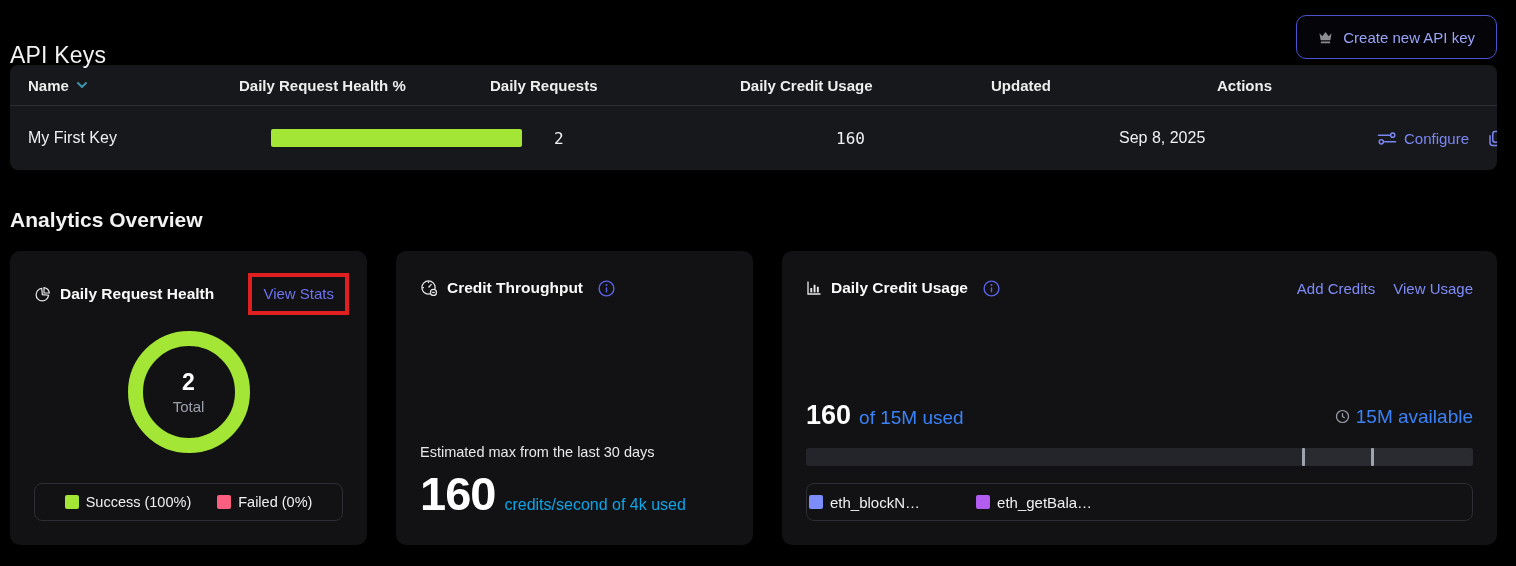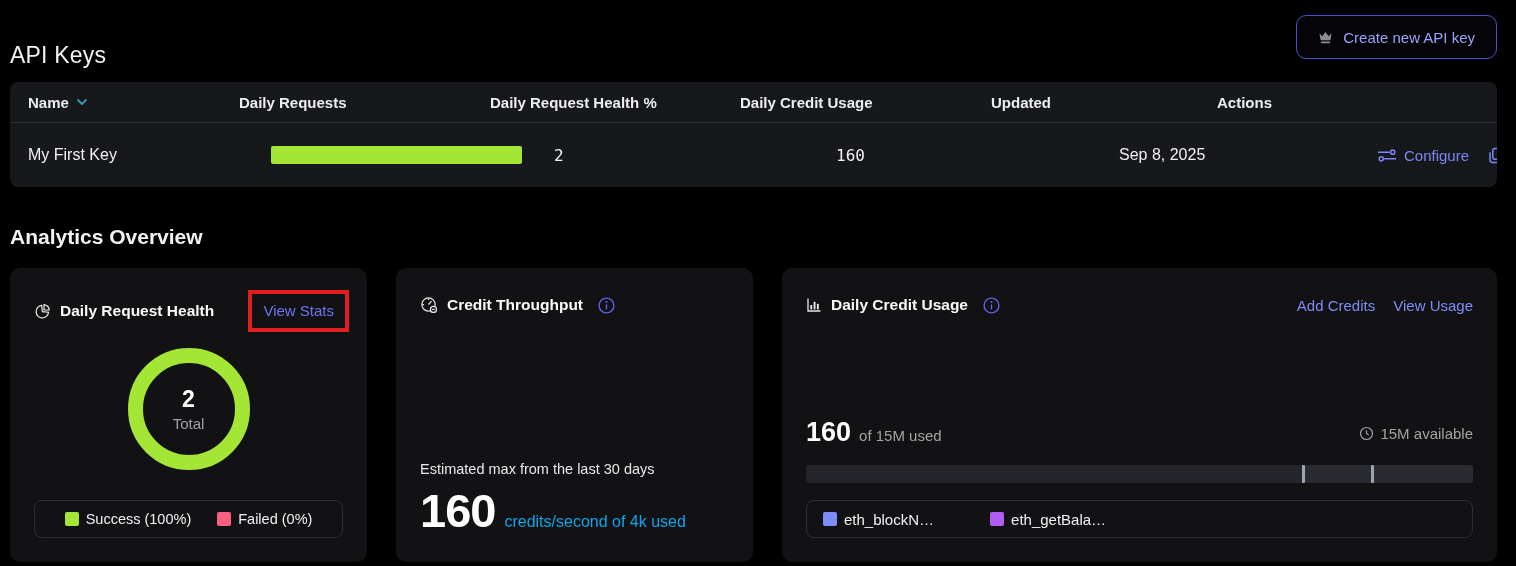--- a/index.html
+++ b/index.html
@@ -10,21 +10,21 @@
   
   .topbar { display:flex; justify-content:space-between; align-items:center;
     padding-top:12px; height:62px; }
   .page-title { font-size:23px; font-weight:400; letter-spacing:.2px;margin-top:36px; }
   .create-btn { display:flex; align-items:center; gap:10px; height:44px;
     padding:0 21px; background:#050509; border:1px solid #4a52cd; border-radius:10px;
     color:#9aa4f8; font-size:15px; font-weight:500; cursor:pointer;
     font-family:"Liberation Sans", sans-serif; }
 
   
-  .keys-table { margin-top:20px; background:#17181b; border-radius:8px; overflow:hidden; }
+  .keys-table { margin-top:3px; background:#17181b; border-radius:8px; overflow:hidden; }
   .t-row { display:grid; grid-template-columns:211px 251px 250px 251px 226px 1fr;
     align-items:center; padding-left:18px; }
   .t-head { height:41px; border-bottom:1px solid #2e2f34; }
   .t-head .cell { font-size:15px; font-weight:600; color:#eceded; display:flex;
     align-items:center; gap:7px; }
   .t-body { height:64px;gap:32px; }
   .t-body .cell { font-size:16px; color:#f0f0f2; }
   .mono { font-family:"DejaVu Sans Mono", monospace; font-size:15px; }
   .health-track { width:183px; height:18px; border-radius:2px; }
   .actions-cell { display:flex; align-items:center; gap:18px; }
@@ -62,27 +62,27 @@
   .ct-caption { font-size:14.5px; color:#e8e8ea; margin-bottom:6px; }
   .ct-value-row { display:flex; align-items:baseline; gap:9px; }
   .ct-value { font-size:47px; font-weight:700; letter-spacing:-1px; color:#fff; }
   .ct-unit { font-size:16px; color:#0ea5e9; }
 
   
   .usage-links { display:flex; align-items:center; gap:18px; }
   .usage-stats { display:flex; align-items:baseline; justify-content:space-between; margin-top:auto; }
   .used-left { display:flex; align-items:baseline; gap:8px; }
   .used-value { font-size:27px; font-weight:700; color:#fff; }
-  .muted { font-size:15px; color:#a3a3a3; }
+  .muted { font-size:19px; color:#3b82f6; }
   .avail-right { display:flex; align-items:center; gap:6px; }
   .usage-bar { position:relative; margin-top:17px; height:18px; background:#24252a;
     border-radius:3px; overflow:hidden; }
   .bar-seg { position:absolute; top:0; bottom:0; right:0; background:#2a2b31; }
   .bar-tick { position:absolute; top:0; bottom:0; width:3px; background:#a0a4af; border-radius:1px; }
-  .legend-box.left { justify-content:flex-start; padding-left:16px; gap:56px; margin-top:17px; }
+  .legend-box.left { justify-content:flex-start; padding-left:2px; gap:56px; margin-top:17px; }
   .legend-box.left .legend-item { font-size:15px; }
 
   svg { display:block; flex:none; }
 </style>
 </head>
 <body>
 
 <div class="page">
 
   <div class="topbar">
@@ -101,22 +101,22 @@
   <div class="keys-table">
     <div class="t-row t-head">
       <div class="cell">
         <span>Name</span>
         <span>
           <svg width="12" height="8" viewBox="0 0 12 8">
               <path d="M2 2 L6 6 L10 2" fill="none" stroke="#3a93ad" stroke-width="2" stroke-linecap="round" stroke-linejoin="round"></path>
             </svg>
         </span>
       </div>
+      <div class="cell">Daily Request Health %</div>
       <div class="cell">Daily Requests</div>
-      <div class="cell">Daily Request Health %</div>
       <div class="cell">Daily Credit Usage</div>
       <div class="cell">Updated</div>
       <div class="cell">Actions</div>
     </div>
     <div class="t-row t-body">
       <div class="cell">My First Key</div>
       <div class="cell">
         <div class="health-track" style="background-color: rgb(163, 230, 53); width: 100%;"></div>
       </div>
       <div class="cell mono">2</div>

